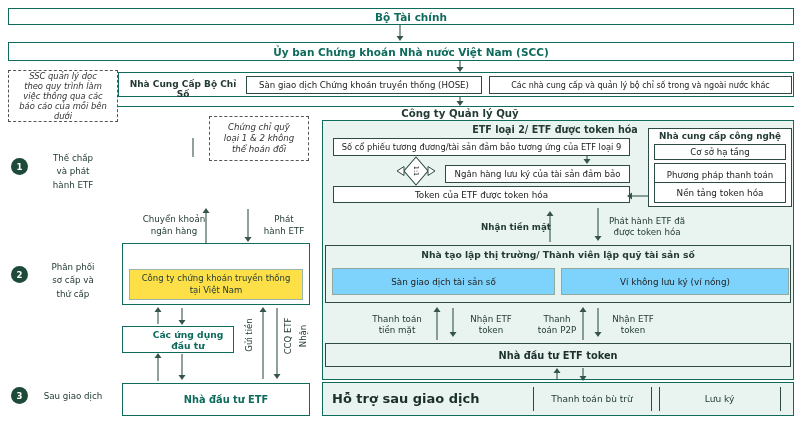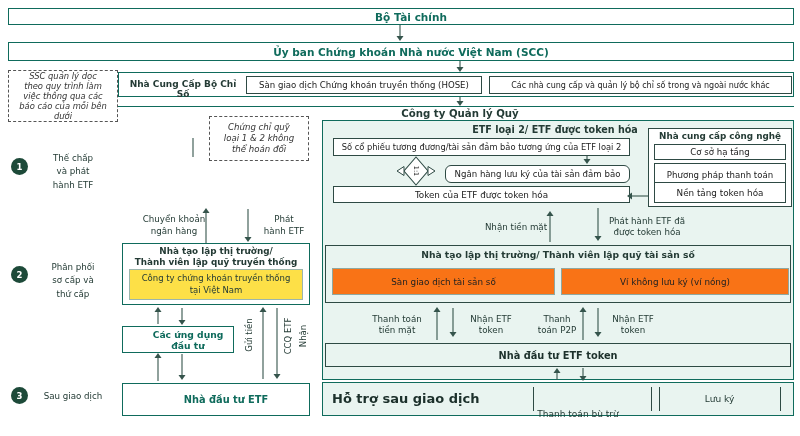--- a/index.html
+++ b/index.html
@@ -1,20 +1,20 @@
 <!DOCTYPE html>
 <html><head>
 <meta charset="utf-8">
 <style>
   html,body{margin:0;padding:0;background:#fff;}
   #stage{position:relative;width:800px;height:436px;background:#fff;
          font-family:"DejaVu Sans","Liberation Sans",sans-serif;color:#222;overflow:hidden;}
   .box{position:absolute;background:#fff;border:1px solid #0f6b5c;box-sizing:border-box;padding-left:20px;}
   .tbox{position:absolute;background:#fff;border:1px solid #2e4a44;box-sizing:border-box;}
-  .cell{position:absolute;background:#f97316;border:1px solid #8fa8a0;box-sizing:border-box;}
+  .cell{position:absolute;background:#7dd3fc;border:1px solid #8fa8a0;box-sizing:border-box;}
   .dashed{position:absolute;border:1px dashed #555;background:#fff;font-style:italic;
           box-sizing:border-box;color:#333;}
   .ctr{display:flex;align-items:center;justify-content:center;text-align:center;}
   .teal{color:#0f6b5c;font-weight:bold;}
   .dark{color:#1c302b;font-weight:bold;}
   .lbl{position:absolute;text-align:center;color:#243b35;}
   .ml{white-space:pre-line;}
   .rot{position:absolute;transform:rotate(-90deg);text-align:center;color:#243b35;}
   .circle{position:absolute;width:17px;height:17px;border-radius:50%;background:#1d4a39;
           color:#fff;font-size:8.5px;font-weight:bold;display:flex;align-items:center;justify-content:center;}
@@ -55,23 +55,23 @@
 
   <div class="dashed ctr ml" style="left:209px;top:116px;width:100px;height:45px;font-size:8.6px;line-height:1.25;">Chứng chỉ quỹ
 loại 1 &amp; 2 không
 thể hoán đổi</div>
 
   <div class="mint" style="position:absolute;left:322px;top:120px;width:472px;height:260px;
               border:1.5px solid #0f6b5c;box-sizing:border-box;"></div>
 
   <div class="lbl dark" style="left:455px;top:124px;width:200px;font-size:9.6px;">ETF loại 2/ ETF được token hóa</div>
   <div class="tbox ctr" style="left:333px;top:138px;width:297px;height:18px;">
-    <span style="font-size:8.3px;">Số cổ phiếu tương đương/tài sản đảm bảo tương ứng của ETF loại 2</span>
-  </div>
-  <div class="tbox ctr" style="left:445px;top:165px;width:185px;height:18px;border-radius:6px;">
+    <span style="font-size:8.3px;">Số cổ phiếu tương đương/tài sản đảm bảo tương ứng của ETF loại 9</span>
+  </div>
+  <div class="tbox ctr" style="left:445px;top:165px;width:185px;height:18px;">
     <span style="font-size:8.6px;">Ngân hàng lưu ký của tài sản đảm bảo</span>
   </div>
   <div class="tbox ctr" style="left:333px;top:186px;width:297px;height:17px;">
     <span style="font-size:8.8px;">Token của ETF được token hóa</span>
   </div>
 
   <div class="tbox" style="left:648px;top:128px;width:144px;height:79px;"></div>
   <div class="lbl dark" style="left:648px;top:131px;width:144px;font-size:8.8px;">Nhà cung cấp công nghệ</div>
   <div class="tbox ctr" style="left:654px;top:144px;width:132px;height:16px;">
     <span style="font-size:8.6px;">Cơ sở hạ tầng</span>
@@ -83,27 +83,25 @@
     <span style="font-size:8.8px;">Nền tảng token hóa</span>
   </div>
 
 
   <div class="lbl ml" style="left:124px;top:214px;width:100px;font-size:8.7px;line-height:1.35;">Chuyển khoản
 ngân hàng</div>
   <div class="lbl ml" style="left:256px;top:214px;width:56px;font-size:8.7px;line-height:1.35;">Phát
 hành ETF</div>
 
   <div class="box" style="left:122px;top:243px;width:188px;height:62px;"></div>
-  <div class="lbl teal ml" style="left:122px;top:246px;width:188px;font-size:8.8px;line-height:1.25;">Nhà tạo lập thị trường/
-Thành viên lập quỹ truyền thống</div>
   <div class="ctr ml" style="position:absolute;left:129px;top:269px;width:174px;height:31px;background:#fde047;
               border:1px solid #9bb5ad;box-sizing:border-box;font-size:8.5px;line-height:1.3;color:#243b35;">Công ty chứng khoán truyền thống
 tại Việt Nam</div>
 
-  <div class="lbl" style="left:480px;top:222px;width:72px;font-size:8.7px;">Nhận tiền mặt</div>
+  <div class="lbl" style="left:480px;top:222px;width:72px;font-size:8.7px;font-weight:bold;">Nhận tiền mặt</div>
   <div class="lbl ml" style="left:602px;top:216px;width:90px;font-size:8.7px;line-height:1.3;">Phát hành ETF đã
 được token hóa</div>
 
   <div style="position:absolute;left:325px;top:245px;width:466px;height:58px;
               border:1px solid #2e4a44;box-sizing:border-box;"></div>
   <div class="lbl dark" style="left:325px;top:249px;width:466px;font-size:9.2px;">Nhà tạo lập thị trường/ Thành viên lập quỹ tài sản số</div>
   <div class="cell ctr" style="left:332px;top:268px;width:223px;height:27px;">
     <span style="font-size:8.8px;">Sàn giao dịch tài sản số</span>
   </div>
   <div class="cell ctr" style="left:561px;top:268px;width:228px;height:27px;">
@@ -135,21 +133,21 @@
   <div class="box ctr" style="left:122px;top:383px;width:188px;height:33px;">
     <span class="teal" style="font-size:9.8px;">Nhà đầu tư ETF</span>
   </div>
 
   <div class="box mint" style="left:322px;top:382px;width:472px;height:34px;border-width:1.2px;"></div>
   <div class="dark" style="position:absolute;left:332px;top:382px;height:34px;line-height:34px;font-size:13px;">Hỗ trợ sau giao dịch</div>
   <div class="vdiv" style="left:533px;top:387px;height:24px;"></div>
   <div class="vdiv" style="left:651px;top:387px;height:24px;"></div>
   <div class="vdiv" style="left:659px;top:387px;height:24px;"></div>
   <div class="vdiv" style="left:780px;top:387px;height:24px;"></div>
-  <div class="lbl" style="left:519px;top:382px;width:118px;height:34px;line-height:34px;font-size:9px;margin-top:15px;">Thanh toán bù trừ</div>
+  <div class="lbl" style="left:533px;top:382px;width:118px;height:34px;line-height:34px;font-size:9px;">Thanh toán bù trừ</div>
   <div class="lbl" style="left:659px;top:382px;width:121px;height:34px;line-height:34px;font-size:9px;">Lưu ký</div>
 
   <div class="circle" style="left:11px;top:158px;">1</div>
   <div class="lbl ml" style="left:36px;top:152px;width:74px;font-size:8.7px;line-height:1.55;">Thế chấp
 và phát
 hành ETF</div>
   <div class="circle" style="left:11px;top:266px;">2</div>
   <div class="lbl ml" style="left:36px;top:261px;width:74px;font-size:8.7px;line-height:1.55;">Phân phối
 sơ cấp và
 thứ cấp</div>

